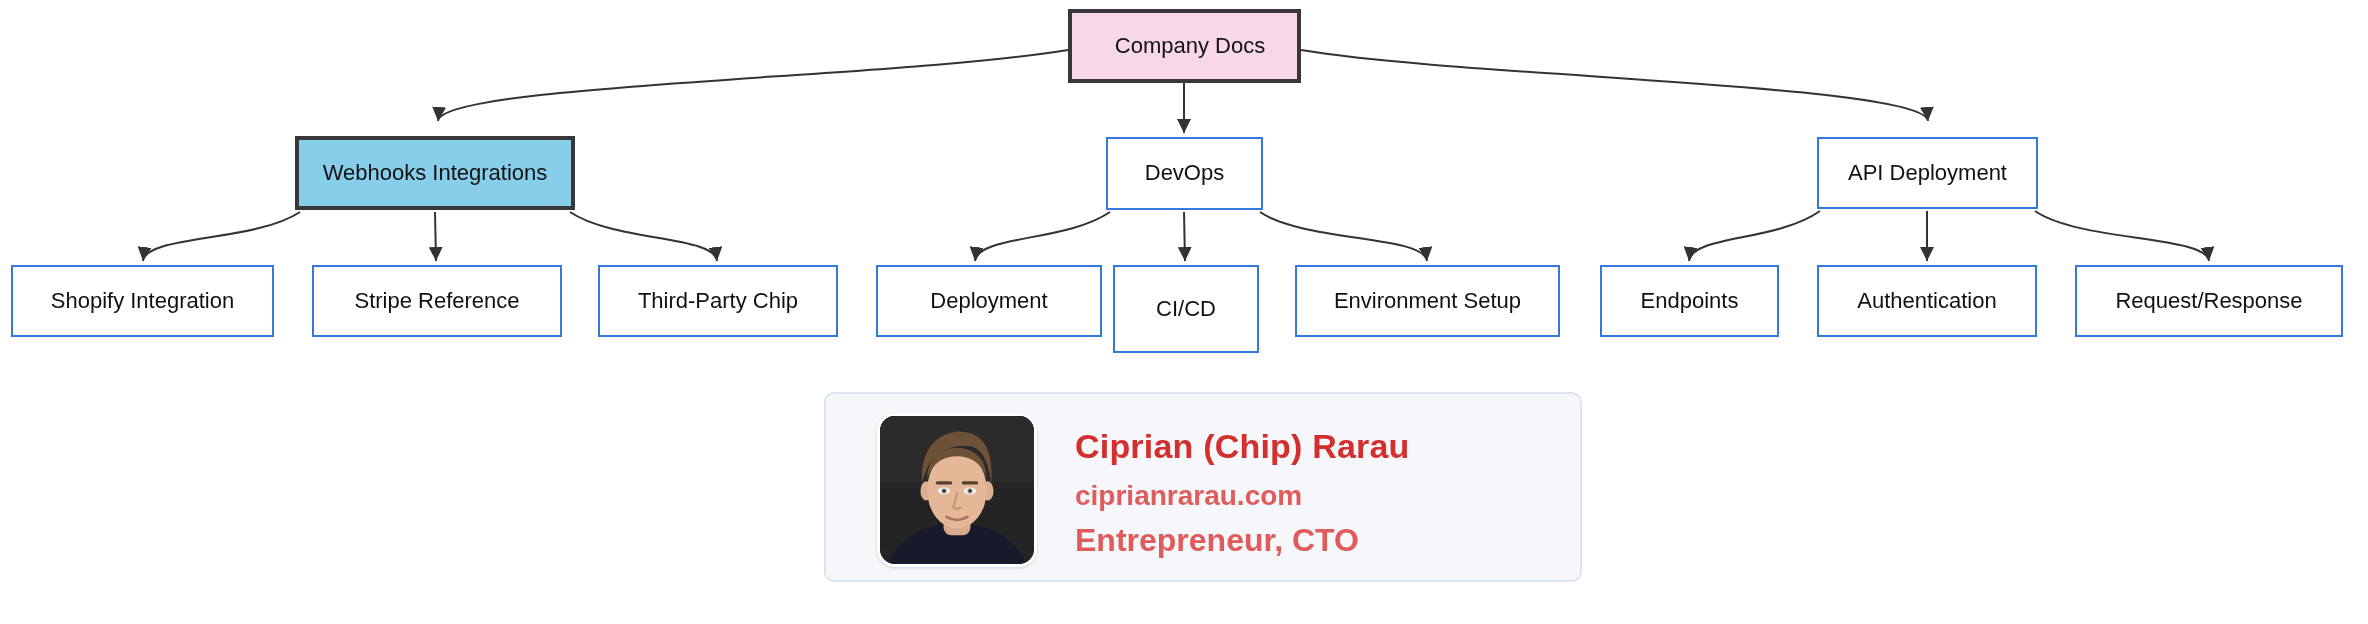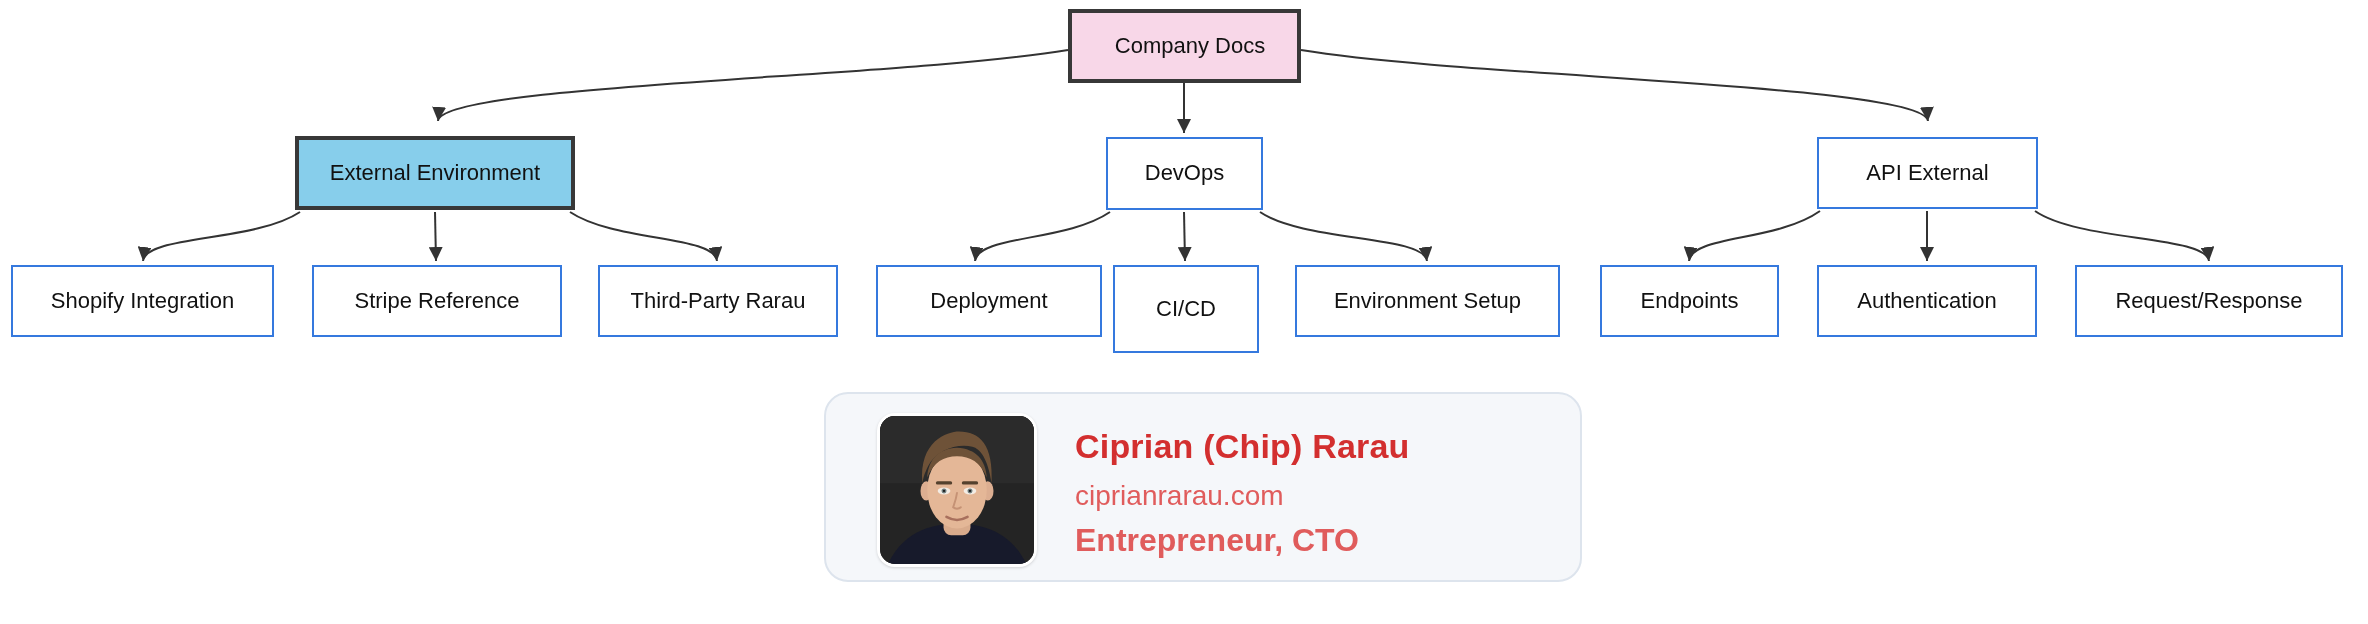--- a/index.html
+++ b/index.html
@@ -41,21 +41,21 @@
   .node.highlight {
     background: #87ceeb;
     border: 4px solid #383838;
   }
   .profile-card {
     position: absolute;
     left: 824px; top: 392px;
     width: 758px; height: 190px;
     background: #f5f7fa;
     border: 2px solid #dde4ed;
-    border-radius: 24px;
+    border-radius: 10px;
     display: flex;
     align-items: center;
   }
   .avatar {
     position: absolute;
     left: 51px; top: 19px;
     width: 160px; height: 154px;
     border-radius: 18px;
     overflow: hidden;
     background: #242424;
@@ -69,21 +69,21 @@
   }
   .profile-name {
     font-size: 34px;
     font-weight: bold;
     color: #d32f2f;
     letter-spacing: 0.2px;
   }
   .profile-website {
     margin-top: 14px;
     font-size: 28px;
-    font-weight: normal;
+    font-weight: bold;
     color: #e05c5c;
   }
   .profile-role {
     margin-top: 10px;
     font-size: 32px;
     font-weight: bold;
     color: #e05c5c;
   }
 </style>
 </head>
@@ -114,37 +114,37 @@
       <path d="M 1927,211 L 1927,261" marker-end="url(#arrow)"></path>
       <path d="M 2035,211 C 2080,242 2206,235 2209,261" marker-end="url(#arrow)"></path>
     </g>
   </svg>
 
   <div class="node root" style="left:1068px;top:9px;width:233px;height:74px">
     <span>Company Docs</span>
   </div>
 
   <div class="node highlight" style="left:295px;top:136px;width:280px;height:74px">
-    <span>External Environment</span>
+    <span>Webhooks Integrations</span>
   </div>
   <div class="node" style="left:1106px;top:137px;width:157px;height:73px">
     <span>DevOps</span>
   </div>
   <div class="node" style="left:1817px;top:137px;width:221px;height:72px">
-    <span>API External</span>
+    <span>API Deployment</span>
   </div>
 
   <div class="node" style="left:11px;top:265px;width:263px;height:72px">
     <span>Shopify Integration</span>
   </div>
   <div class="node" style="left:312px;top:265px;width:250px;height:72px">
     <span>Stripe Reference</span>
   </div>
   <div class="node" style="left:598px;top:265px;width:240px;height:72px">
-    <span>Third-Party Rarau</span>
+    <span>Third-Party Chip</span>
   </div>
   <div class="node" style="left:876px;top:265px;width:226px;height:72px">
     <span>Deployment</span>
   </div>
   <div class="node" style="left:1113px;top:265px;width:146px;height:88px">
     <span>CI/CD</span>
   </div>
   <div class="node" style="left:1295px;top:265px;width:265px;height:72px">
     <span>Environment Setup</span>
   </div>

